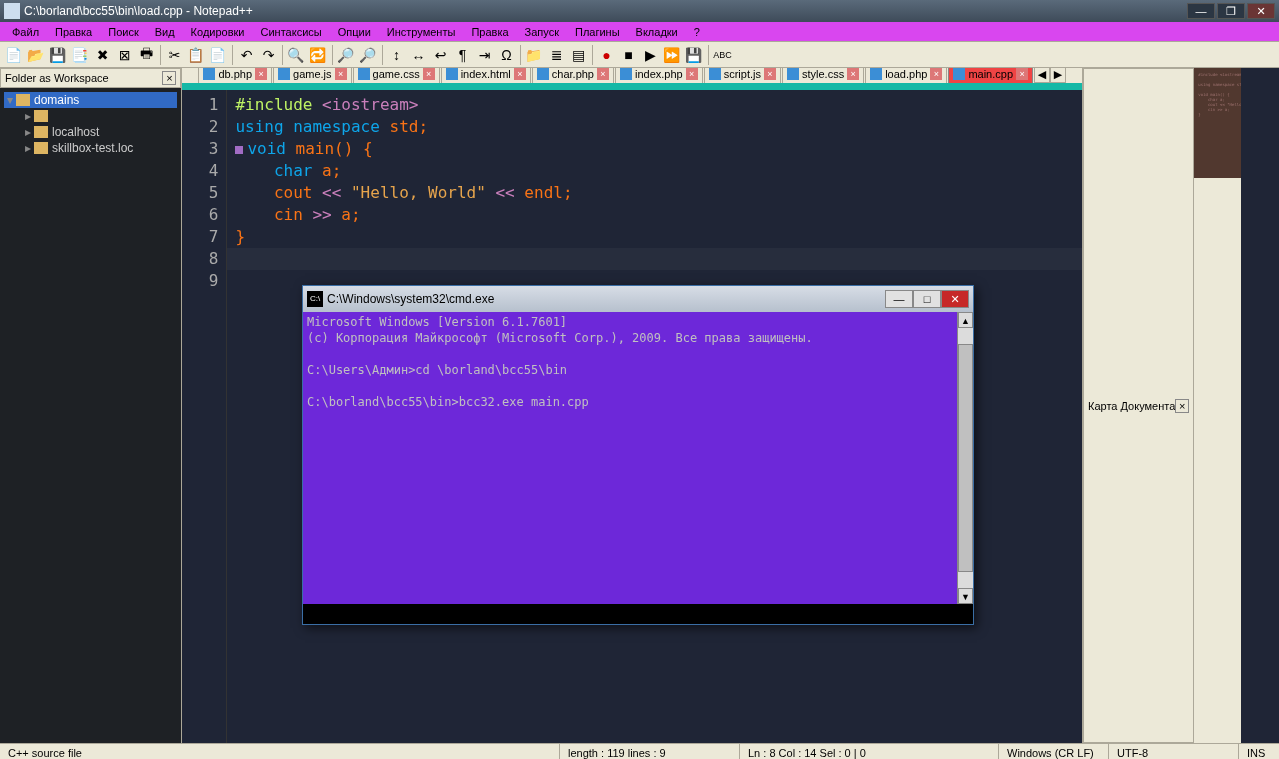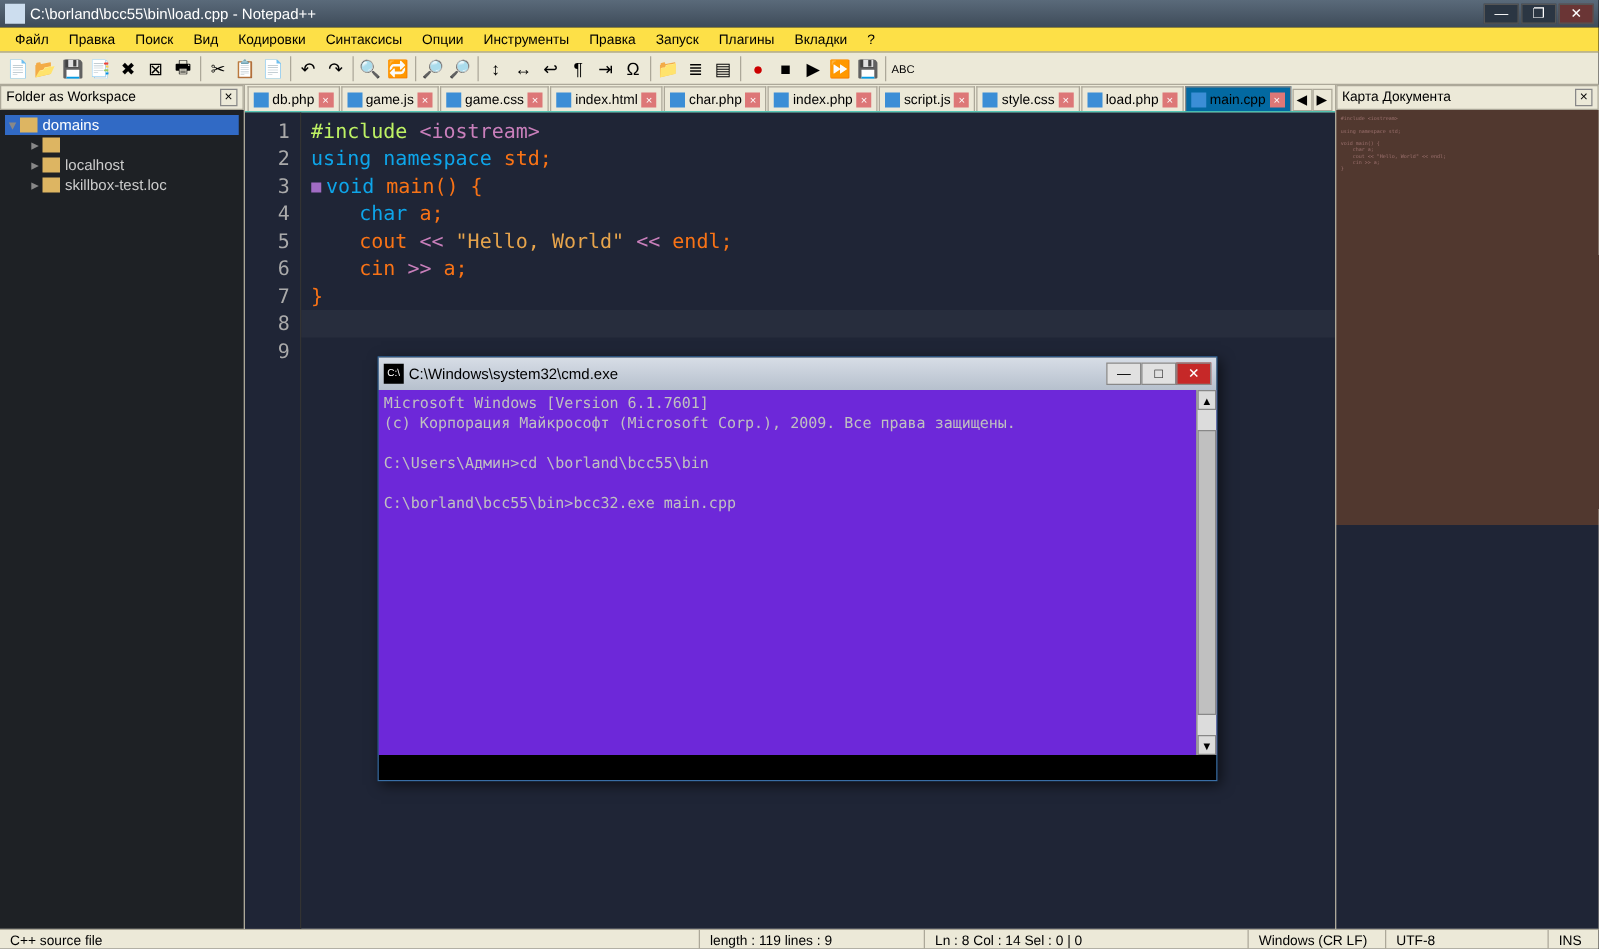--- a/index.html
+++ b/index.html
@@ -2,53 +2,53 @@
 <html><head>
 <meta charset="utf-8">
 <style>
   *{box-sizing:border-box;margin:0;padding:0}
   body{font-family:Tahoma,Segoe UI,sans-serif;font-size:11px;background:#000;width:1279px;height:759px;overflow:hidden;position:relative}
   .titlebar{height:22px;background:linear-gradient(#5a6a7a,#3e4b59);display:flex;align-items:center;padding:0 4px;color:#fff;font-size:12px}
   .titlebar .icon{width:16px;height:16px;background:#cde;margin-right:4px;display:inline-block}
   .winbtns{margin-left:auto;display:flex;gap:2px}
   .winbtn{width:28px;height:16px;background:#2b3643;color:#fff;text-align:center;line-height:14px;font-size:11px;border:1px solid #555}
   .winbtn.close{background:#6a3535}
-  .menubar{height:20px;background:#fde047;display:flex;align-items:center;padding:0 4px;border-bottom:1px solid #aca899}
+  .menubar{height:20px;background:#d946ef;display:flex;align-items:center;padding:0 4px;border-bottom:1px solid #aca899}
   .menubar span{padding:2px 8px;color:#000}
   .toolbar{height:26px;background:#ece9d8;display:flex;align-items:center;padding:2px 4px;border-bottom:1px solid #aca899;gap:1px}
   .tbtn{width:21px;height:21px;border:1px solid transparent;border-radius:2px;display:inline-flex;align-items:center;justify-content:center;font-size:14px}
   .tsep{width:1px;height:20px;background:#aca899;margin:0 2px}
   .body{display:flex;height:675px;background:#ece9d8}
   .sidebar{width:200px;background:#ece9d8;border-right:1px solid #aca899;display:flex;flex-direction:column}
   .panel-header{background:#ece9d8;border:1px solid #aca899;padding:2px 4px;font-size:11px;display:flex;align-items:center}
   .panel-header .x{margin-left:auto;width:14px;height:14px;text-align:center;line-height:12px;border:1px solid #888}
   .tree{flex:1;background:#1e2125;color:#ccc;padding:4px;font-size:12px;overflow:auto}
   .tree-item{display:flex;align-items:center;padding:1px 0;white-space:nowrap}
   .tree-item .exp{width:12px;text-align:center;color:#888}
   .tree-item .fld{width:14px;height:12px;background:#ddb562;margin-right:4px;display:inline-block}
   .tree-item.sel{background:#316ac5;color:#fff}
   .tree-item.d1{padding-left:18px}
   .editor-wrap{flex:1;display:flex;flex-direction:column;background:#ece9d8}
-  .tabbar{height:22px;background:#ece9d8;display:flex;align-items:flex-end;padding:0 2px;overflow:hidden;border-bottom:1px solid #14b8a6}
+  .tabbar{height:22px;background:#ece9d8;display:flex;align-items:flex-end;padding:0 16px;overflow:hidden;border-bottom:7px solid #14b8a6}
   .tab{display:flex;align-items:center;padding:2px 4px;background:#ece9d8;border:1px solid #aca899;border-bottom:none;margin-right:1px;font-size:11px;height:20px}
-  .tab.active{background:#0369a1;border-color:#888}
+  .tab.active{background:#ef4444;border-color:#888}
   .tab .ficon{width:12px;height:12px;background:#3b8ed6;margin-right:3px;display:inline-block}
   .tab .fclose{width:12px;height:12px;background:#d77;margin-left:3px;color:#fff;font-size:9px;line-height:12px;text-align:center}
   .tabnav{margin-left:auto;display:flex}
   .tabnav .nbtn{width:16px;height:18px;border:1px solid #aca899;text-align:center;line-height:16px}
   .editor{flex:1;background:#1f2536;display:flex;font-family:Consolas,monospace;font-size:16px;position:relative;overflow:hidden}
   .gutter{width:45px;background:#1f2536;color:#aaa;text-align:right;padding:4px 8px 4px 0;line-height:22px;border-right:1px solid #333}
   .code{flex:1;padding:4px 8px;color:#d8d8d8;line-height:22px;white-space:pre}
   .kw{color:#0ea5e9}
   .pre{color:#bef264}
   .str{color:#e6a44c}
   .def{color:#f97316}
   .pnk{color:#c97fbb}
   .cursor-line{position:absolute;left:45px;right:0;height:22px;background:rgba(255,255,255,0.04)}
-  .rightpane{width:216px;background:#ece9d8;display:flex;flex-direction:column;border-left:1px solid #aca899}
+  .rightpane{width:216px;background:#ece9d8;display:flex;flex-direction:row;border-left:1px solid #aca899}
   .minimap{flex:1;background:#51382f;padding:4px;overflow:hidden}
   .mm-line{font-size:4px;font-family:monospace;color:#b88;line-height:5px;white-space:pre;opacity:.7}
   .mm-rest{background:#1f2536;flex:1}
   .statusbar{height:18px;background:#ece9d8;border-top:1px solid #aca899;display:flex;align-items:center;font-size:11px;color:#000}
   .statusbar .cell{padding:0 8px;border-right:1px solid #aca899;height:100%;display:flex;align-items:center}
   .statusbar .stretch{flex:1}
   .cmdwin{position:absolute;left:302px;top:285px;width:672px;height:340px;background:#000;border:1px solid #3a6ea5;box-shadow:3px 3px 10px rgba(0,0,0,.6)}
   .cmdtitle{height:26px;background:linear-gradient(#d7dde6,#b6c0cd);display:flex;align-items:center;padding:0 4px;font-size:12px;color:#000}
   .cmdtitle .cicon{width:16px;height:16px;background:#000;margin-right:4px;display:inline-block;color:#fff;font-size:8px;text-align:center;line-height:16px}
   .cmdtitle .winbtns{margin-left:auto;display:flex;gap:0}

